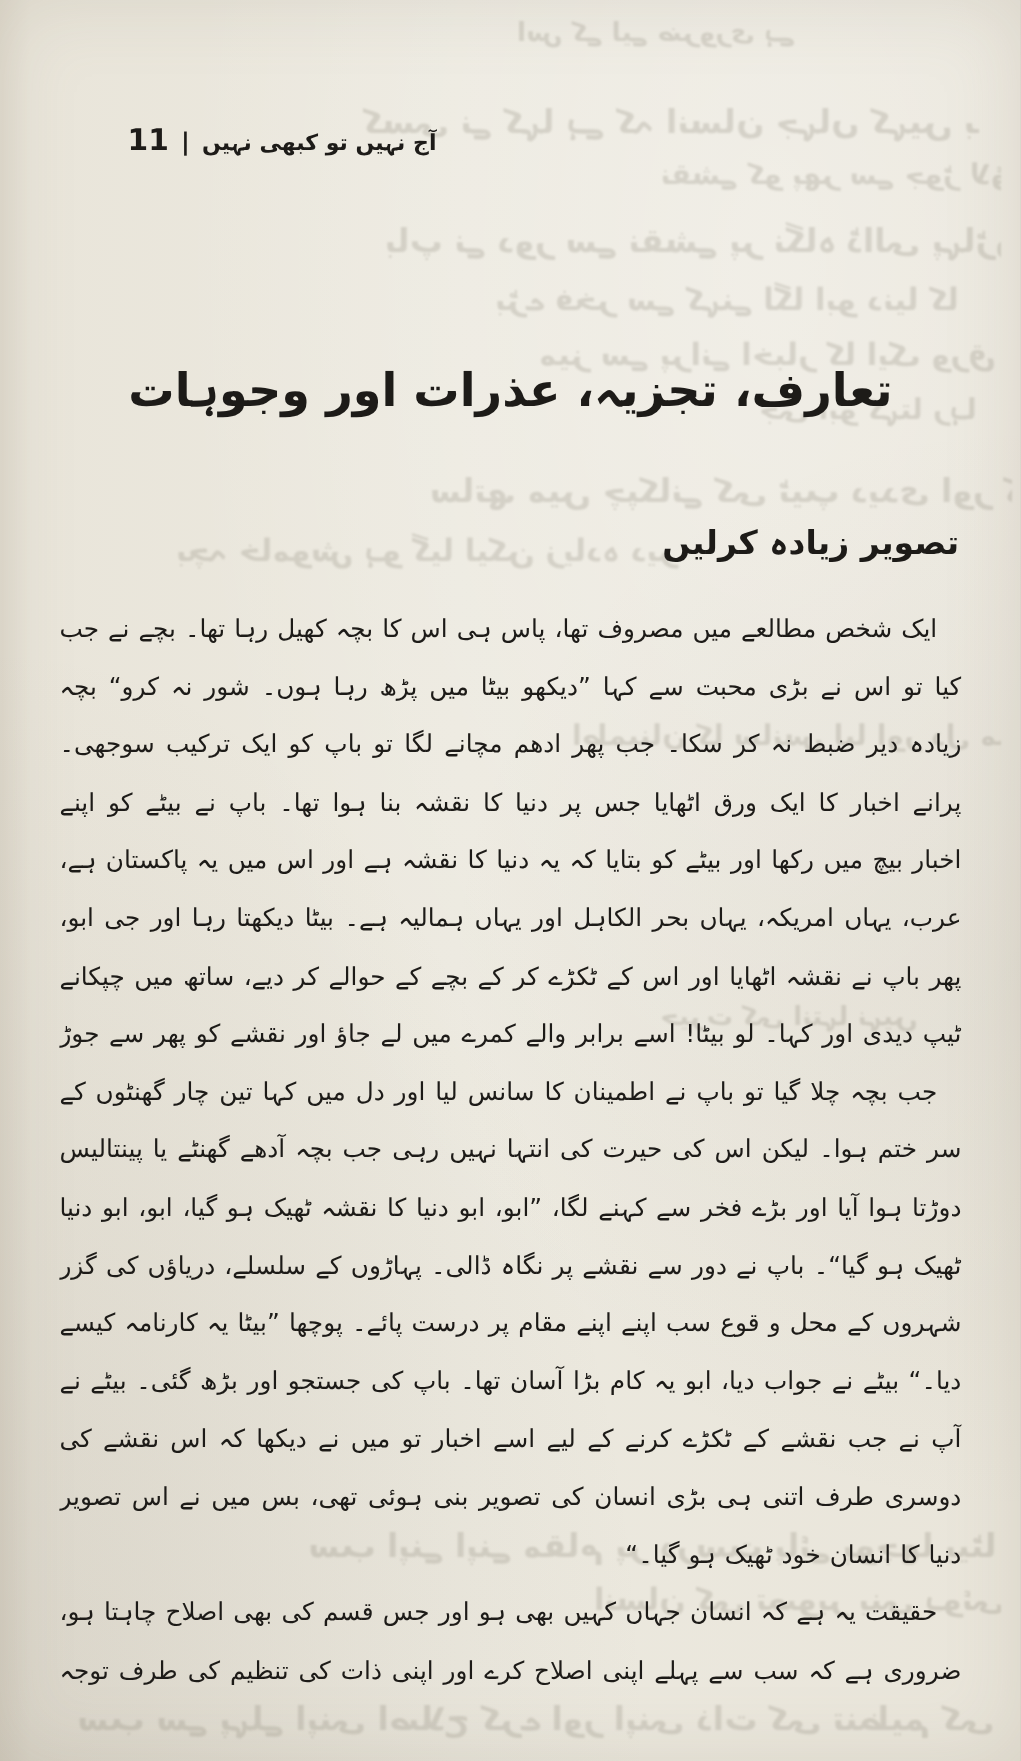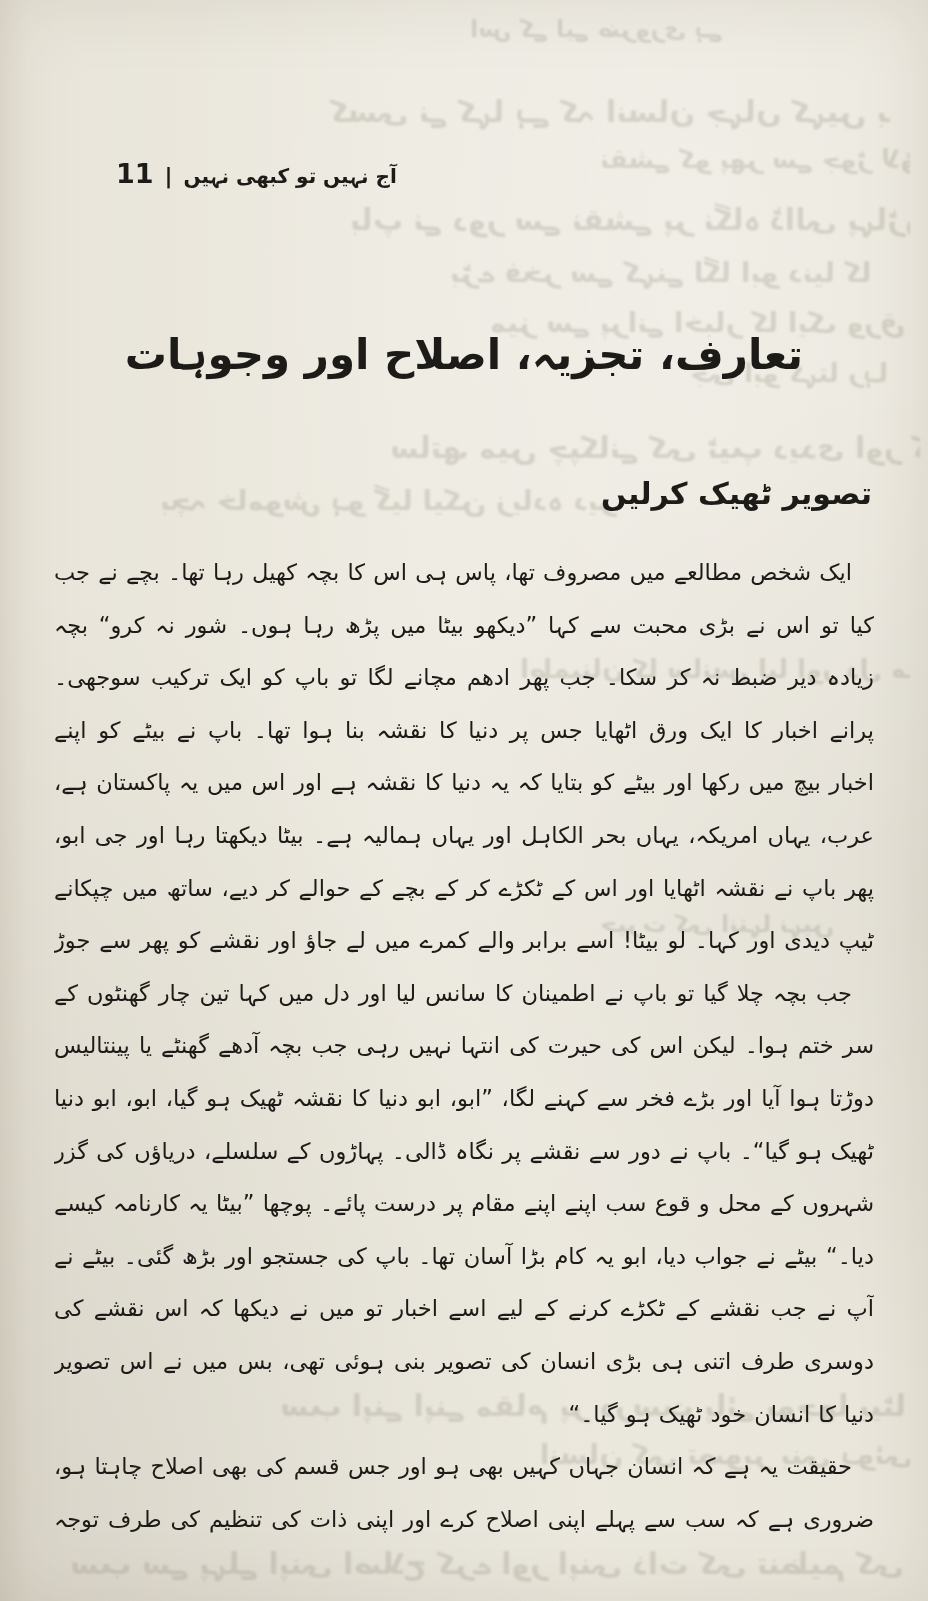--- a/index.html
+++ b/index.html
@@ -31,21 +31,20 @@
     font-weight:bold;
   }
   
   .running-header{
     position:absolute;
     top:112px;left:116px;
     font-size:20px;
     font-weight:bold;
     letter-spacing:.5px;
     white-space:nowrap;
-    margin-top:46px;
   }
   .running-header .pgnum{font-size:27px;font-weight:bold;}
   .running-header .sep{font-size:22px;padding:0 4px;}
   
   .chapter-heading{
     position:absolute;
     top:330px;left:0;right:0;
     text-align:center;
     font-size:42px;
     font-weight:bold;
@@ -97,23 +96,23 @@
       <div class="ghost" style="top: 1432px; left: 540px; width: 370px; font-size: 28px; height: 45px; line-height: 45px;">انسان کی تصویر بنی ہوئی تھی</div>
       <div class="ghost" style="top: 1540px; left: 70px; width: 840px; font-size: 30px; height: 48px; line-height: 48px;">سب سے پہلے اپنی اصلاح کرے اور اپنی ذات کی تنظیم کی طرف توجہ دے</div>
     </div>
 
   <div class="running-header">
     <span>آج نہیں تو کبھی نہیں</span>
     <span class="sep">|</span>
     <span class="pgnum">11</span>
   </div>
 
-  <div class="chapter-heading">تعارف، تجزیہ، اصلاح اور وجوہات</div>
+  <div class="chapter-heading">تعارف، تجزیہ، عذرات اور وجوہات</div>
 
-  <div class="section-subheading">تصویر ٹھیک کرلیں</div>
+  <div class="section-subheading">تصویر زیادہ کرلیں</div>
 
   <div class="body-text">
       <div class="paragraph">
         <div class="line first">ایک شخص مطالعے میں مصروف تھا، پاس ہی اس کا بچہ کھیل رہا تھا۔ بچے نے جب غل شور شروع</div>
         <div class="line">کیا تو اس نے بڑی محبت سے کہا ”دیکھو بیٹا میں پڑھ رہا ہوں۔ شور نہ کرو“ بچہ خاموش ہو گیا لیکن</div>
         <div class="line">زیادہ دیر ضبط نہ کر سکا۔ جب پھر ادھم مچانے لگا تو باپ کو ایک ترکیب سوجھی۔ اس نے میز سے</div>
         <div class="line">پرانے اخبار کا ایک ورق اٹھایا جس پر دنیا کا نقشہ بنا ہوا تھا۔ باپ نے بیٹے کو اپنے سامنے بٹھا کر،</div>
         <div class="line">اخبار بیچ میں رکھا اور بیٹے کو بتایا کہ یہ دنیا کا نقشہ ہے اور اس میں یہ پاکستان ہے، یہاں سعودی</div>
         <div class="line">عرب، یہاں امریکہ، یہاں بحر الکاہل اور یہاں ہمالیہ ہے۔ بیٹا دیکھتا رہا اور جی ابو، جی ابو کہتا رہا۔</div>
         <div class="line">پھر باپ نے نقشہ اٹھایا اور اس کے ٹکڑے کر کے بچے کے حوالے کر دیے، ساتھ میں چپکانے کی</div>

